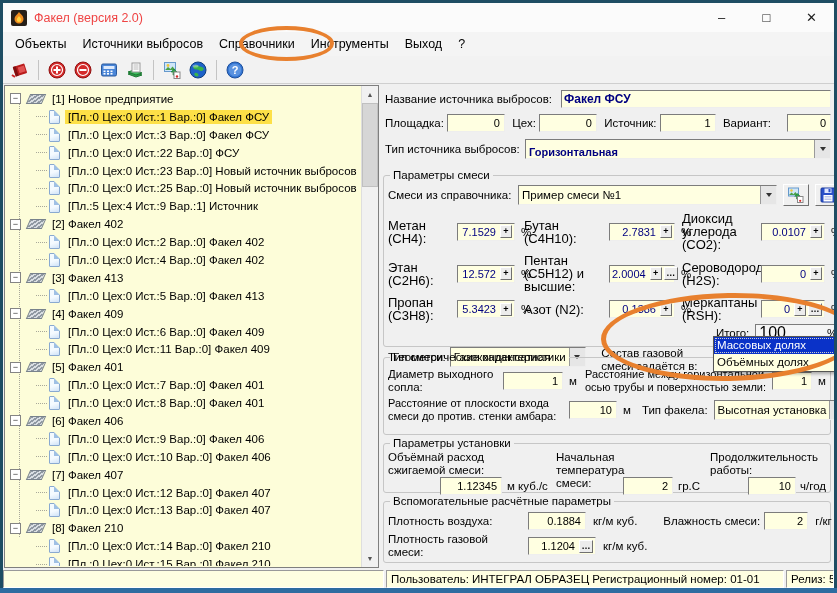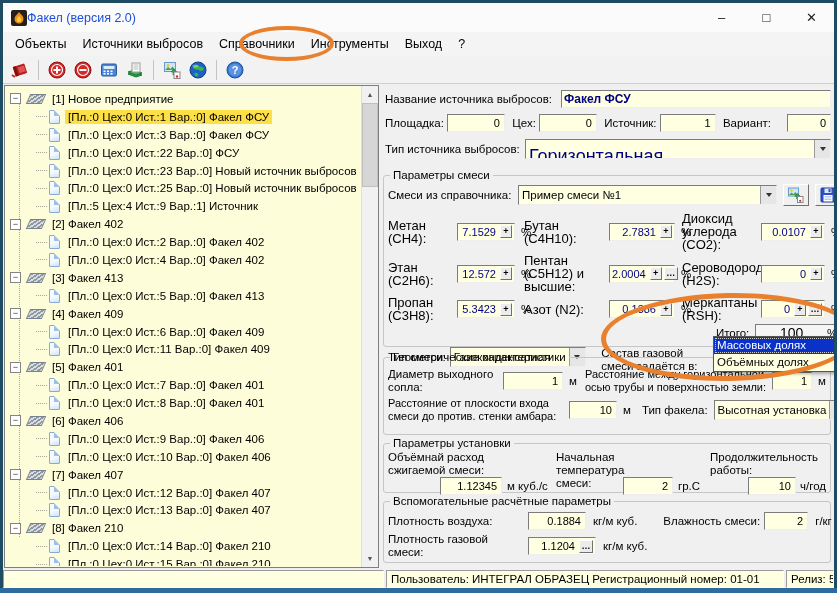--- a/index.html
+++ b/index.html
@@ -8,21 +8,21 @@
   #frame { position:relative; width:837px; height:593px; background:#f0f0f0; overflow:hidden; }
 
   
   .b-top{position:absolute;left:0;top:0;width:100%;height:3px;background:#1e4d63;z-index:50}
   .b-left{position:absolute;left:0;top:0;width:3px;height:100%;background:#1e4d63;z-index:50}
   .b-right{position:absolute;right:0;top:0;width:3px;height:100%;background:#1e4d63;z-index:50}
   .b-bottom{position:absolute;left:0;bottom:0;width:100%;height:5px;background:#2e6ca0;z-index:50}
 
   
   .titlebar{position:absolute;left:3px;top:3px;right:3px;height:29px;background:#fbfbfb;display:flex;align-items:center;padding-left:8px}
-  .title-text{font-size:12.5px;color:#1d4ed8;}
+  .title-text{font-size:12.5px;color:#ef4444;margin-left:7px}
   .win-controls{margin-left:auto;display:flex;height:100%}
   .win-btn{width:45px;height:100%;display:flex;align-items:center;justify-content:center;font-size:13px;color:#1a1a1a}
 
   
   .menubar{position:absolute;left:3px;top:32px;right:3px;height:24px;background:#f4f4f4;display:flex;align-items:center;padding-left:4px}
   .menu-item{font-size:12.5px;color:#000;padding:3px 8px;cursor:default}
 
   
   .toolbar{position:absolute;left:3px;top:56px;right:3px;height:28px;background:#f2f2f2;border-bottom:1px solid #cfcfcf;display:flex;align-items:center;padding-left:4px}
   .tbtn{width:26px;height:24px;display:flex;align-items:center;justify-content:center}
@@ -49,42 +49,42 @@
   .right-panel{position:absolute;left:383px;top:85px;width:450px;height:485px;font-size:11.5px;color:#000}
   .lbl{line-height:13px}
   .field{display:flex;align-items:center;height:18px;background:#ffffe1;border:1px solid;border-color:#7c7c7c #eee #eee #7c7c7c;padding:0 2px}
   .field .val{flex:1;text-align:right;font-size:11px;color:#000;padding-right:2px}
   .val.navy{color:#000080}
   .val.left{text-align:left;font-weight:bold;color:#000080;font-size:12px}
   .mini-btn{width:12px;height:13px;flex:none;background:#ececec;border:1px solid;border-color:#fff #707070 #707070 #fff;font-size:9px;font-weight:bold;line-height:10px;text-align:center;color:#000;margin-left:2px}
   .unit{margin-left:3px;white-space:nowrap}
   .combo{display:flex;align-items:stretch;height:20px;background:#ffffe1;border:1px solid;border-color:#7c7c7c #eee #eee #7c7c7c}
   .combo .cval{flex:1;padding:2.5px 3px;white-space:nowrap;overflow:hidden}
-  .cval.bold{font-weight:normal;color:#000080;font-size:18px;padding-top:6px}
+  .cval.bold{font-weight:bold;color:#000080;font-size:11px;padding-top:6px}
   .cval.hl{background:#0a32c8;color:#fff}
   .combo .cbtn{width:16px;flex:none;background:#e6e6e6;border-left:1px solid #9a9a9a;display:flex;align-items:center;justify-content:center}
   .tri{width:0;height:0;border-left:3.5px solid transparent;border-right:3.5px solid transparent;border-top:4.5px solid #333}
 
   .row{position:absolute;left:2px;right:2px;display:flex;align-items:center}
   .r-name{top:5px}  .r-ids{top:29px;justify-content:space-between}  .r-type{top:54px}
   fieldset{position:absolute;left:0;right:2px;border:1px solid #c6c6c6;border-radius:3px;padding:2px 4px;background:transparent}
   legend{font-size:11.5px;padding:0 3px;margin-left:2px;color:#000}
   .fs-mix{top:84px;height:178px} .fs-geo{top:266px;height:84px} .fs-unit{top:352px;height:56px} .fs-aux{top:410px;height:68px}
 
   .dir-row{display:flex;align-items:center;gap:4px;margin-top:1px}
   .toolbtn{width:26px;height:22px;flex:none;background:#f0f0f0;border:1px solid;border-color:#fff #707070 #707070 #fff;display:flex;align-items:center;justify-content:center;margin-left:2px}
   .comp-grid{display:grid;grid-template-columns:132px 154px 1fr;column-gap:4px;row-gap:3px;margin-top:6px}
   .cell{display:flex;align-items:center;gap:3px;min-height:26px}
   .cell .lbl{font-size:13px}
   .c1-lbl{width:66px;flex:none}.c1-f{width:58px;flex:none}
   .c2-lbl{width:82px;flex:none}.c2-f{width:66px;flex:none}
   .c3-lbl{width:76px;flex:none}.c3-f{width:64px;flex:none}
   .total-row{display:flex;justify-content:flex-end;align-items:center;gap:6px;margin-top:2px}
   .total-box{width:86px;height:18px;background:#f5f5f5;border:1px solid;border-color:#7c7c7c #eee #eee #7c7c7c;display:flex;align-items:center;padding:0 3px}
-  .total-box .val{flex:1;text-align:center;font-size:14px}
+  .total-box .val{flex:1;text-align:left;font-size:16px}
   .mode-row{display:flex;align-items:flex-start;margin-top:5px}
   .mode-row .combo.mix-type{width:136px;margin-left:4px}
   .mode-right{margin-left:auto;display:flex;gap:4px}
   .mode-right .lbl{width:112px}
   .combo.mode{width:124px}
 
   .dd-list{position:absolute;left:330px;top:251px;width:132px;background:#fff;border:1px solid #555;box-shadow:2px 2px 3px rgba(0,0,0,.3);z-index:30}
   .dd-item{height:17px;line-height:17px;padding:0 3px;font-size:11.5px;white-space:nowrap;overflow:hidden}
   .dd-item.selhl{background:#0a32c8;color:#fff;outline:1px dotted #cfcfcf;outline-offset:-2px}
   .dd-item.alt{background:#ffffe1;color:#000}

